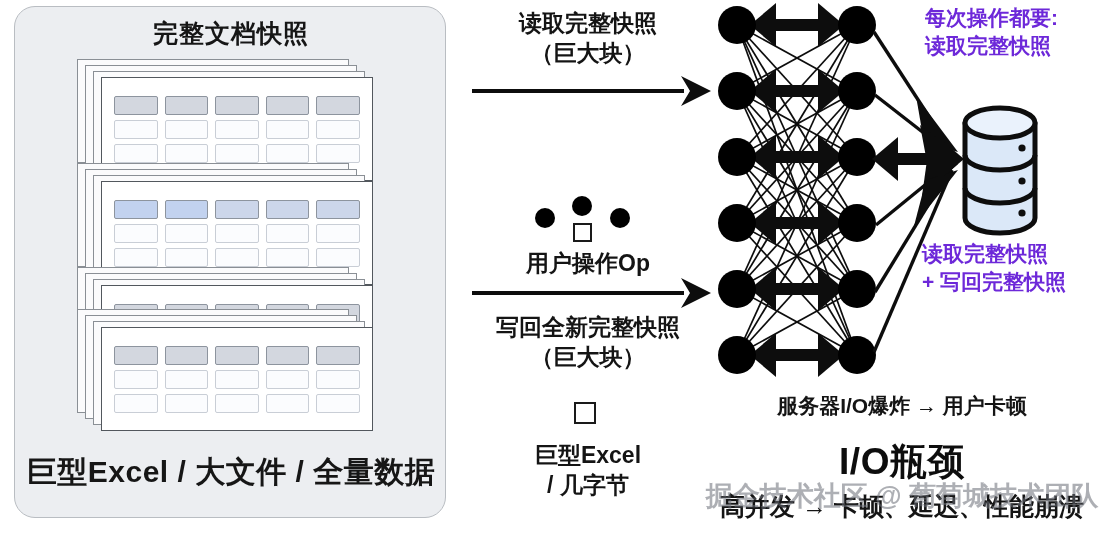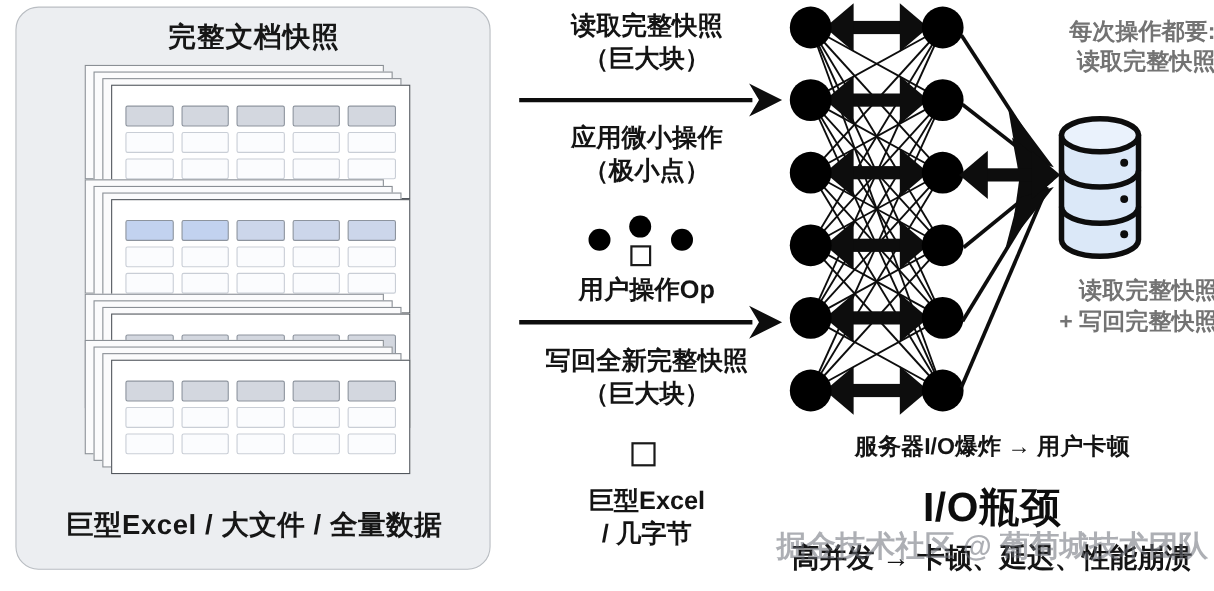--- a/index.html
+++ b/index.html
@@ -38,21 +38,21 @@
     font-weight: 700;
     letter-spacing: 1px;
     color: #161616;
   }
   #panel-caption {
     position: absolute;
     left: 0;
     bottom: 24px;
     width: 432px;
     text-align: center;
-    font-size: 25px;
+    font-size: 30px;
     font-weight: 700;
     letter-spacing: 0.5px;
     color: #161616;
     white-space: nowrap;
   }
 
   
   #sheet-stack {
     position: absolute;
     left: 62px;
@@ -158,24 +158,23 @@
     width: 404px;
     height: 537px;
   }
   #net-svg, #link-svg { position: absolute; left: 0; top: 0; }
 
   .right-text {
     position: absolute;
     font-size: 21px;
     font-weight: 700;
     line-height: 28px;
-    color: #737373;
+    color: #6d28d9;
     white-space: pre-line;
-    text-align: right;
-    margin-top: 11px;
+    text-align: left;
   }
   #db-note-top { left: 225px; top: 4px; width: 180px; }
   #db-note-bottom { left: 222px; top: 240px; width: 185px; }
 
   #bottleneck-line {
     position: absolute;
     left: 0;
     top: 392px;
     width: 404px;
     text-align: center;
@@ -352,22 +351,20 @@
 <div id="mid-col">
 
   <div class="mid-text" style="top:8px;">读取完整快照
 （巨大块）</div>
 
   <svg class="flow-arrow" width="252" height="34" style="left:0; top:74px;" viewBox="0 0 252 34">
     <line x1="10" y1="17" x2="222" y2="17" stroke="#0d0d0d" stroke-width="4"></line>
     <path d="M219 2 L249 17 L219 32 L228 17 Z" fill="#0d0d0d"></path>
   </svg>
 
-  <div class="mid-text" style="top:110px;">应用微小操作
-（极小点）</div>
 
   <div id="op-glyph">
     <div class="dot" style="left:110px; top:0px;  width:20px; height:20px;"></div>
     <div class="dot" style="left:73px;  top:12px; width:20px; height:20px;"></div>
     <div class="dot" style="left:148px; top:12px; width:20px; height:20px;"></div>
     <div class="hollow-square" style="left:111px; top:27px; width:19px; height:19px;"></div>
   </div>
 
   <div class="mid-text" style="top:248px;">用户操作Op</div>
 

